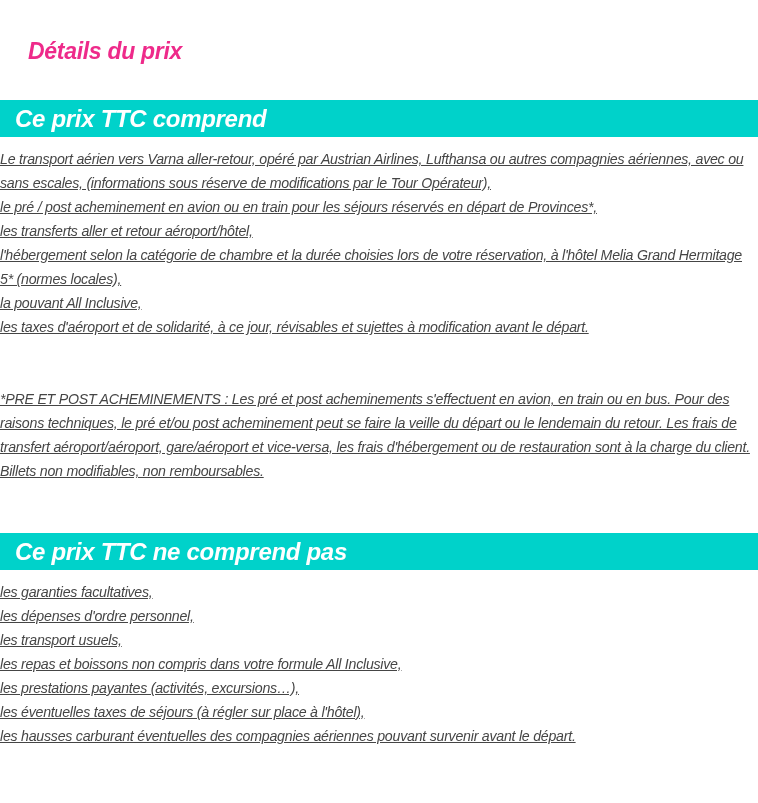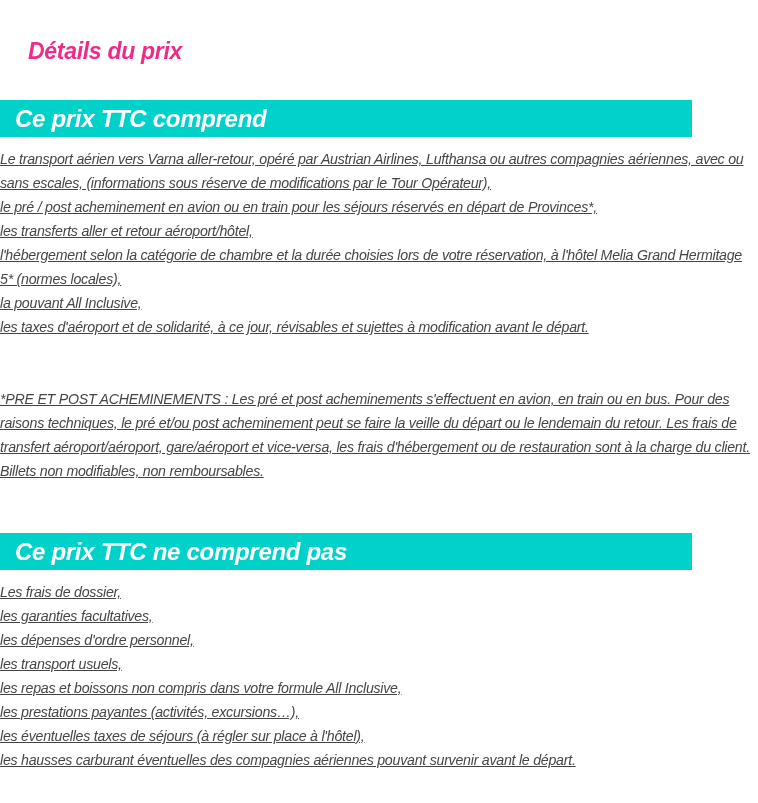--- a/index.html
+++ b/index.html
@@ -23,21 +23,21 @@
       font-weight: bold;
       font-style: italic;
       color: #ee2a8a;
       letter-spacing: -0.3px;
       line-height: 30px;
       padding-left: 12px;
     }
     .section-bar {
       position: absolute;
       left: 0;
-      width: 692px;
+      width: 758px;
       height: 37px;
       background: #00d2ca;
       box-sizing: border-box;
       padding-left: 15px;
     }
     .section-bar h2 {
       margin: 0;
       font-size: 24px;
       font-weight: bold;
       font-style: italic;
@@ -87,21 +87,20 @@
 
 <div class="text-block block-2">
   <span class="line">*PRE ET POST ACHEMINEMENTS : Les pré et post acheminements s'effectuent en avion, en train ou en bus. Pour des raisons techniques, le pré et/ou post acheminement peut se faire la veille du départ ou le lendemain du retour. Les frais de transfert aéroport/aéroport, gare/aéroport et vice-versa, les frais d'hébergement ou de restauration sont à la charge du client. Billets non modifiables, non remboursables.</span>
 </div>
 
 <div class="section-bar bar-2">
   <h2>Ce prix TTC ne comprend pas</h2>
 </div>
 
 <div class="text-block block-3">
-  <span class="line">Les frais de dossier,</span>
   <span class="line">les garanties facultatives,</span>
   <span class="line">les dépenses d'ordre personnel,</span>
   <span class="line">les transport usuels,</span>
   <span class="line">les repas et boissons non compris dans votre formule All Inclusive,</span>
   <span class="line">les prestations payantes (activités, excursions…),</span>
   <span class="line">les éventuelles taxes de séjours (à régler sur place à l'hôtel),</span>
   <span class="line">les hausses carburant éventuelles des compagnies aériennes pouvant survenir avant le départ.</span>
 </div>
 
 </body></html>

